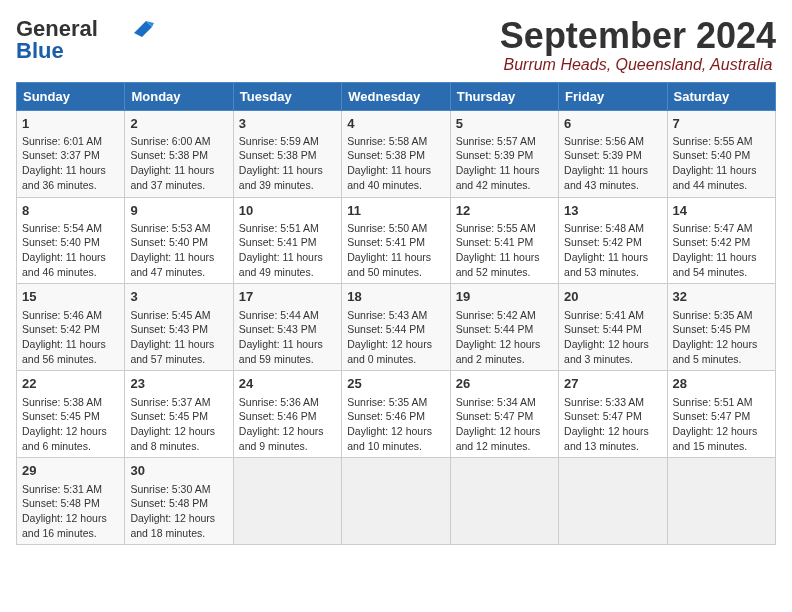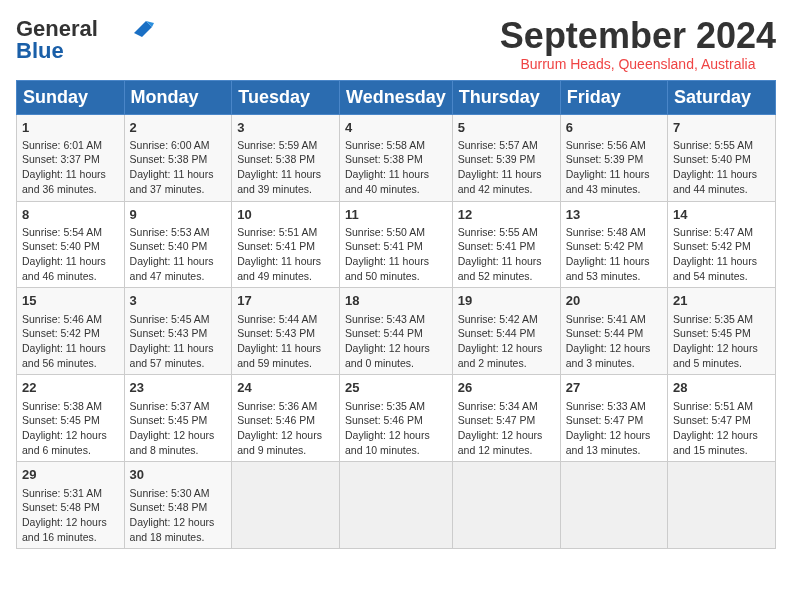--- a/index.html
+++ b/index.html
@@ -26,32 +26,33 @@
     .title-block {
       text-align: center;
     }
     .title-month {
       font-size: 36px;
       font-weight: bold;
       color: #333;
       line-height: 1.1;
     }
     .title-location {
-      font-size: 14px;
-      color: #ef4444;
+      font-size: 16px;
+      color: #7f1d1d;
+      font-style: italic;
     }
     .calendar {
       width: 100%;
       border-collapse: collapse;
       border: 1px solid #ccc;
     }
     .calendar th {
       background-color: #2b6cb0;
       color: #fff;
-      font-size: 18px;
+      font-size: 13px;
       font-weight: bold;
       padding: 6px 6px;
       text-align: left;
       border: 1px solid #4a86c8;
     }
     .calendar td {
       vertical-align: top;
       border: 1px solid #ccc;
       padding: 4px 5px;
       width: 14.28%;
@@ -250,21 +251,21 @@
 and 2 minutes.</div>
         </td>
         <td>
           <span class="day-num">20</span>
           <div>Sunrise: 5:41 AM</div>
           <div>Sunset: 5:44 PM</div>
           <div style="white-space: pre-line;">Daylight: 12 hours
 and 3 minutes.</div>
         </td>
         <td>
-          <span class="day-num">21</span>
+          <span class="day-num">32</span>
           <div>Sunrise: 5:35 AM</div>
           <div>Sunset: 5:45 PM</div>
           <div style="white-space: pre-line;">Daylight: 12 hours
 and 5 minutes.</div>
         </td>
       </tr>
       <tr>
         <td>
           <span class="day-num">22</span>
           <div>Sunrise: 5:38 AM</div>

